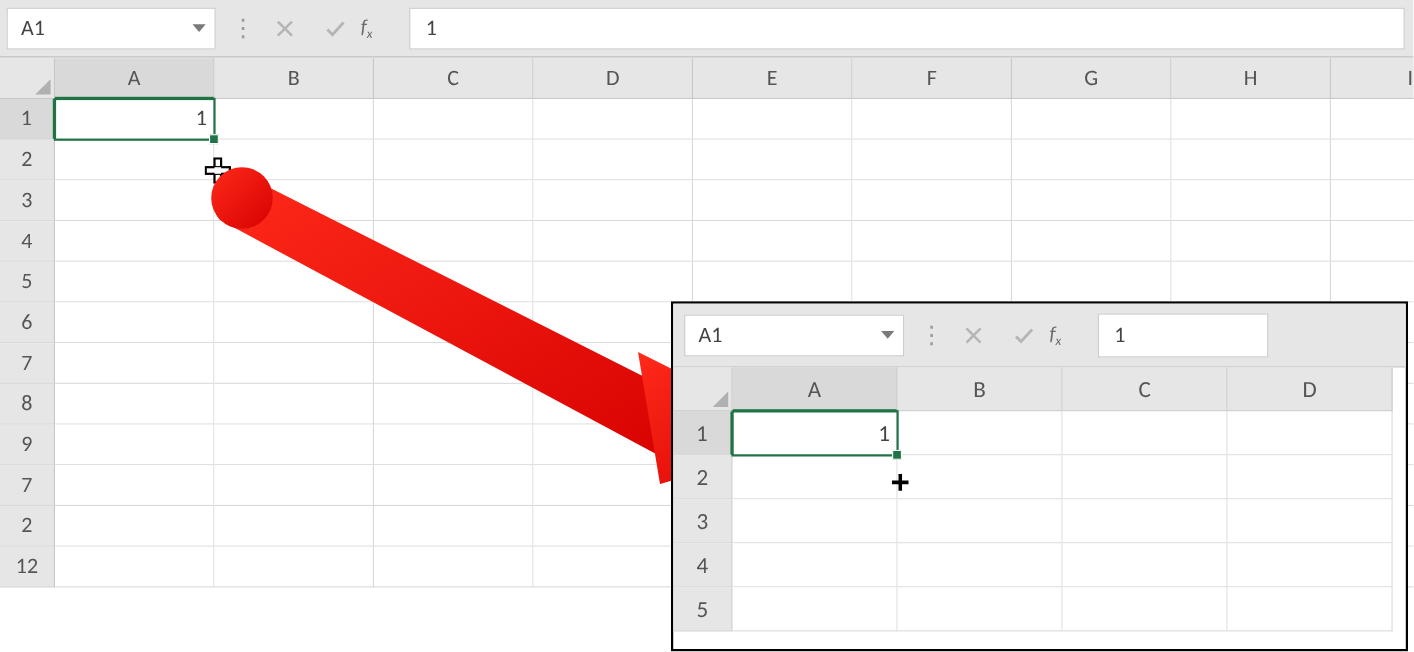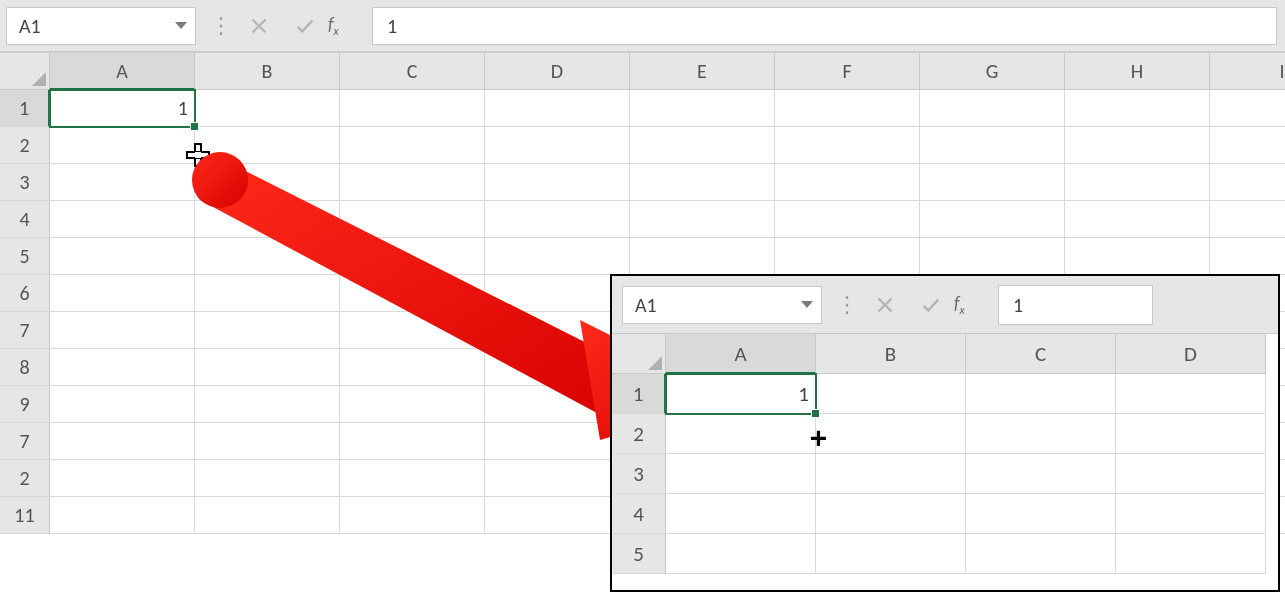--- a/index.html
+++ b/index.html
@@ -319,21 +319,21 @@
     <div class="rowhead">2</div>
     <div class="cell"></div>
     <div class="cell"></div>
     <div class="cell"></div>
     <div class="cell"></div>
     <div class="cell"></div>
     <div class="cell"></div>
     <div class="cell"></div>
     <div class="cell"></div>
     <div class="cell"></div>
-    <div class="rowhead">11</div>
+    <div class="rowhead">12</div>
     <div class="cell"></div>
     <div class="cell"></div>
     <div class="cell"></div>
     <div class="cell"></div>
     <div class="cell"></div>
     <div class="cell"></div>
     <div class="cell"></div>
     <div class="cell"></div>
     <div class="cell"></div>
   </div>

